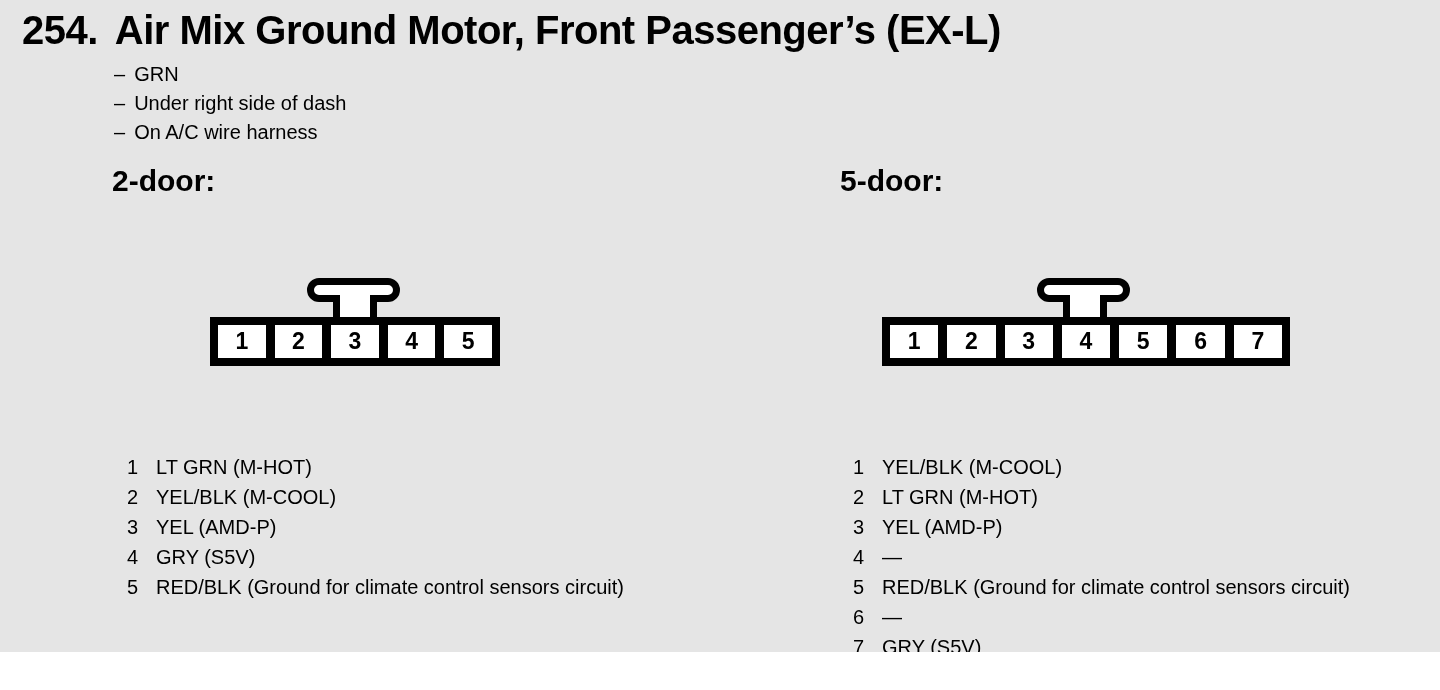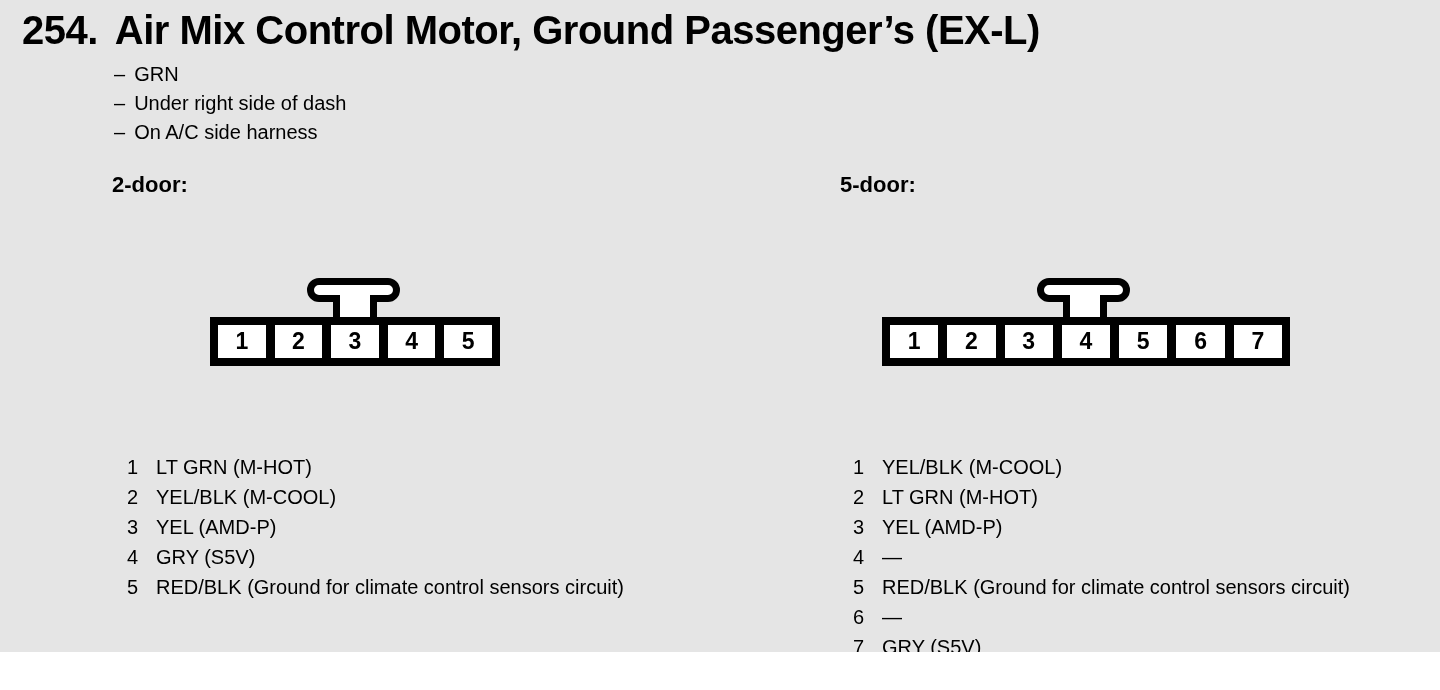--- a/index.html
+++ b/index.html
@@ -7,21 +7,21 @@
     position:relative; width:1440px; height:652px; background:#e5e5e5;
     font-family:"Liberation Sans","DejaVu Sans",sans-serif; color:#000; overflow:hidden;
   }
   .title {
     position:absolute; left:22px; top:8px;
     display:flex; gap:17px; align-items:baseline;
     font-weight:bold; font-size:40px; letter-spacing:-0.5px; white-space:nowrap;
   }
   .notes { position:absolute; left:114px; top:60px; font-size:20px; line-height:29px; }
   .note-row { display:flex; gap:9px; }
-  .section-label { position:absolute; top:172px; font-weight:bold; font-size:22px; }
+  .section-label { position:absolute; top:164px; font-weight:bold; font-size:30px; }
   .label-2door { left:112px; }
   .label-4door { left:840px; }
   .connector {
     position:absolute; top:317px; height:49px; box-sizing:border-box;
     background:#000; display:flex; gap:9px; padding:8px;
   }
   .conn-2door { left:210px; width:290px; }
   .conn-4door { left:882px; width:408px; }
   .pin-cell {
     background:#fff; flex:1; display:flex; align-items:center; justify-content:center;
@@ -37,35 +37,35 @@
   .pin-num { flex:0 0 13px; width:13px; }
   .pin-label { margin-left:16px; white-space:nowrap; }
 </style>
 </head>
 <body>
 
 <div class="page">
 
   <div class="title">
     <span>254.</span>
-    <span>Air Mix Control Motor, Ground Passenger’s (EX-L)</span>
+    <span>Air Mix Ground Motor, Front Passenger’s (EX-L)</span>
   </div>
 
   <div class="notes">
     <div class="note-row">
       <span>–</span>
       <span>GRN</span>
     </div>
     <div class="note-row">
       <span>–</span>
       <span>Under right side of dash</span>
     </div>
     <div class="note-row">
       <span>–</span>
-      <span>On A/C side harness</span>
+      <span>On A/C wire harness</span>
     </div>
   </div>
 
   <div class="section-label label-2door">2-door:</div>
   <div class="section-label label-4door">5-door:</div>
 
   <svg class="latch latch-2door" width="115" height="52" viewBox="0 0 115 52">
     <path d="M 41.5 50 V 28.5 H 24 A 8.5 8.5 0 0 1 24 11.5 H 93 A 8.5 8.5 0 0 1 93 28.5 H 78.5 V 50" fill="#ffffff" stroke="#000000" stroke-width="7"></path>
   </svg>
 

